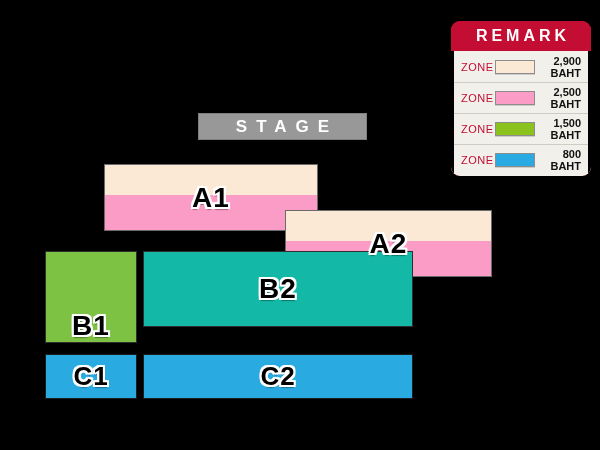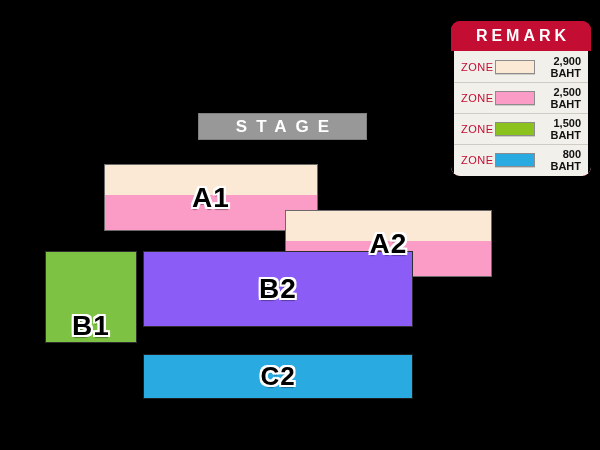--- a/index.html
+++ b/index.html
@@ -85,24 +85,27 @@
   </div>
   <div id="zone-a2" class="zone zone-a">
     <div class="half-top" style="background-color: rgb(251, 233, 213);"></div>
     <div class="half-bottom" style="background-color: rgb(251, 156, 199);"></div>
     <span class="lbl">A2</span>
   </div>
 
   <div id="zone-b1" class="zone zone-b" style="background-color: rgb(125, 194, 66);">
     <span class="lbl">B1</span>
   </div>
-  <div id="zone-b2" class="zone zone-b" style="background-color: #8b5cf6;">
+  <div id="zone-b2" class="zone zone-b" style="background-color: #14b8a6;">
     <span class="lbl">B2</span>
   </div>
 
+  <div id="zone-c1" class="zone zone-c" style="background-color: rgb(41, 171, 226);">
+    <span class="lbl">C1</span>
+  </div>
   <div id="zone-c2" class="zone zone-c" style="background-color: rgb(41, 171, 226);">
     <span class="lbl">C2</span>
   </div>
 
   <div class="legend" style="background-color: rgb(195, 13, 51);">
     <div class="legend-header" style="background-color: rgb(195, 13, 51);">
       <span>REMARK</span>
     </div>
     <div class="legend-body" style="background-color: rgb(242, 240, 234);">
 

